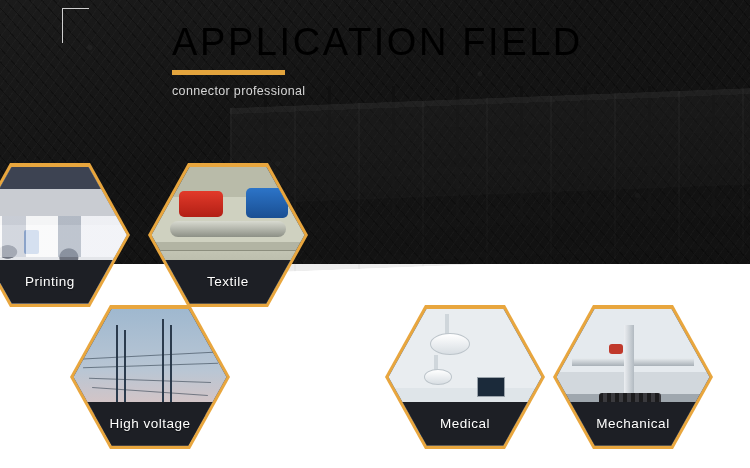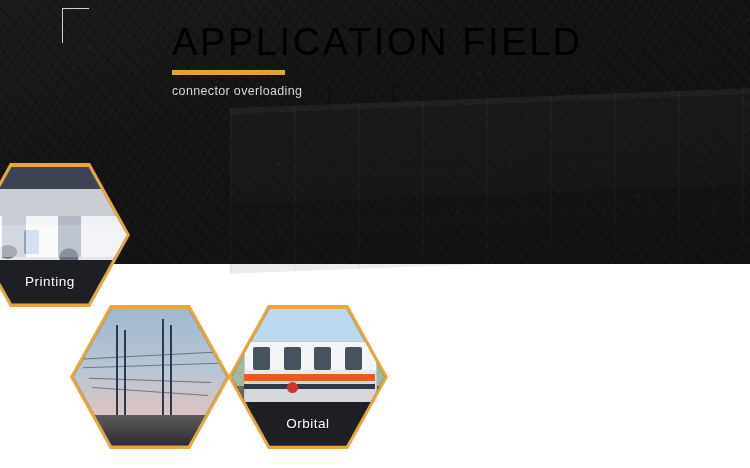--- a/index.html
+++ b/index.html
@@ -162,69 +162,97 @@
     </div>
     <div class="banner-photo"></div>
   </div>
 
   <div class="corner-bracket"></div>
 
   <div class="headline">
     <h1>APPLICATION FIELD</h1>
     <div class="rule"></div>
     <div class="sub">
-      <div>connector overloading</div>
+      <div>connector professional</div>
     </div>
   </div>
 
   <div class="hexgrid">
 
     <div class="hex" style="left:-30px;top:163px">
       <div class="inner">
         <div class="photo ph-printing">
           <div class="blue"></div>
         </div>
         <div class="band">
           <span>Printing</span>
         </div>
       </div>
     </div>
 
+    <div class="hex" style="left:148px;top:163px">
+      <div class="inner">
+        <div class="photo ph-textile">
+          <div class="base"></div>
+            <div class="drum"></div>
+          <div class="roll-red"></div>
+            <div class="roll-blue"></div>
+        </div>
+        <div class="band">
+          <span>Textile</span>
+        </div>
+      </div>
+    </div>
 
 
     <div class="hex" style="left:70px;top:305px">
       <div class="inner">
         <div class="photo ph-highvoltage">
           <div class="ground"></div>
           <div class="pylon" style="left:28%;height:66%"></div>
           <div class="pylon" style="left:33%;height:62%"></div>
           <div class="pylon" style="left:58%;height:70%"></div>
           <div class="pylon" style="left:63%;height:66%"></div>
           <div class="wire" style="left:6%;top:34%;width:88%;transform:rotate(-3deg)"></div>
           <div class="wire" style="left:6%;top:41%;width:88%;transform:rotate(-2deg)"></div>
           <div class="wire" style="left:10%;top:52%;width:80%;transform:rotate(2deg)"></div>
           <div class="wire" style="left:12%;top:60%;width:76%;transform:rotate(4deg)"></div>
         </div>
-      </div>
-    </div>
-
-    <div class="hex" style="left:228px;top:305px">
-      <div class="inner">
-        <div class="photo ph-orbital">
-          <div class="car"></div>
-          <div class="win" style="left:14%"></div>
-          <div class="win" style="left:34%"></div>
-          <div class="win" style="left:54%"></div>
-          <div class="win" style="left:74%"></div>
-          <div class="stripe"></div>
-          <div class="stripe2"></div>
-          <div class="logo"></div>
-        </div>
-        <div class="band">
-          <span>Orbital</span>
-        </div>
-      </div>
-    </div>
-
-
+        <div class="band">
+          <span>High voltage</span>
+        </div>
+      </div>
+    </div>
+
+
+    <div class="hex" style="left:385px;top:305px">
+      <div class="inner">
+        <div class="photo ph-medical">
+          <div class="arm" style="left:37%;top:4%;height:16%"></div>
+          <div class="lamp" style="left:27%;top:18%;width:38px;height:20px"></div>
+          <div class="arm" style="left:30%;top:34%;height:12%"></div>
+          <div class="lamp" style="left:23%;top:44%;width:26px;height:14px"></div>
+          <div class="bed"></div>
+          <div class="screen"></div>
+        </div>
+        <div class="band">
+          <span>Medical</span>
+        </div>
+      </div>
+    </div>
+
+    <div class="hex" style="left:553px;top:305px">
+      <div class="inner">
+        <div class="photo ph-mechanical">
+          <div class="table"></div>
+          <div class="gantry"></div>
+          <div class="column"></div>
+          <div class="red"></div>
+          <div class="bellows"></div>
+        </div>
+        <div class="band">
+          <span>Mechanical</span>
+        </div>
+      </div>
+    </div>
 
   </div>
 </div>
 
 </body></html>

